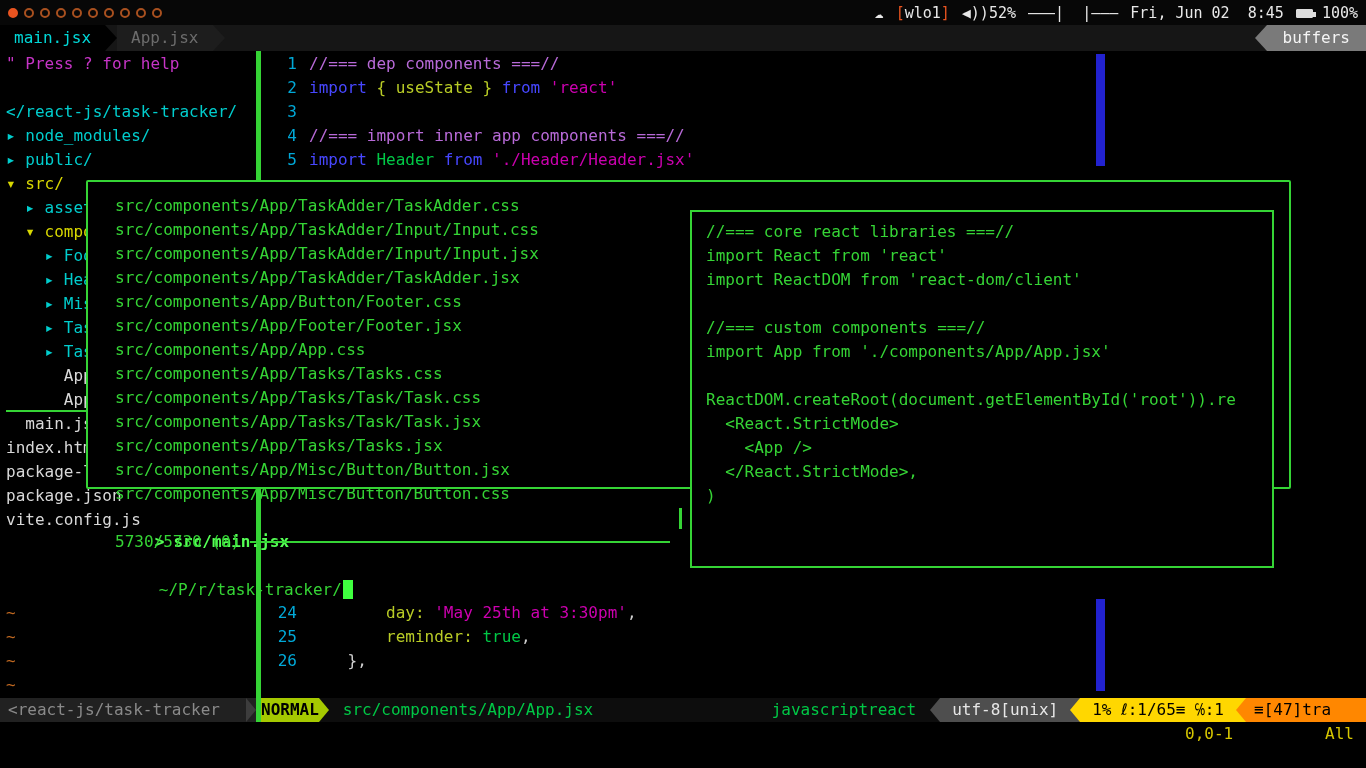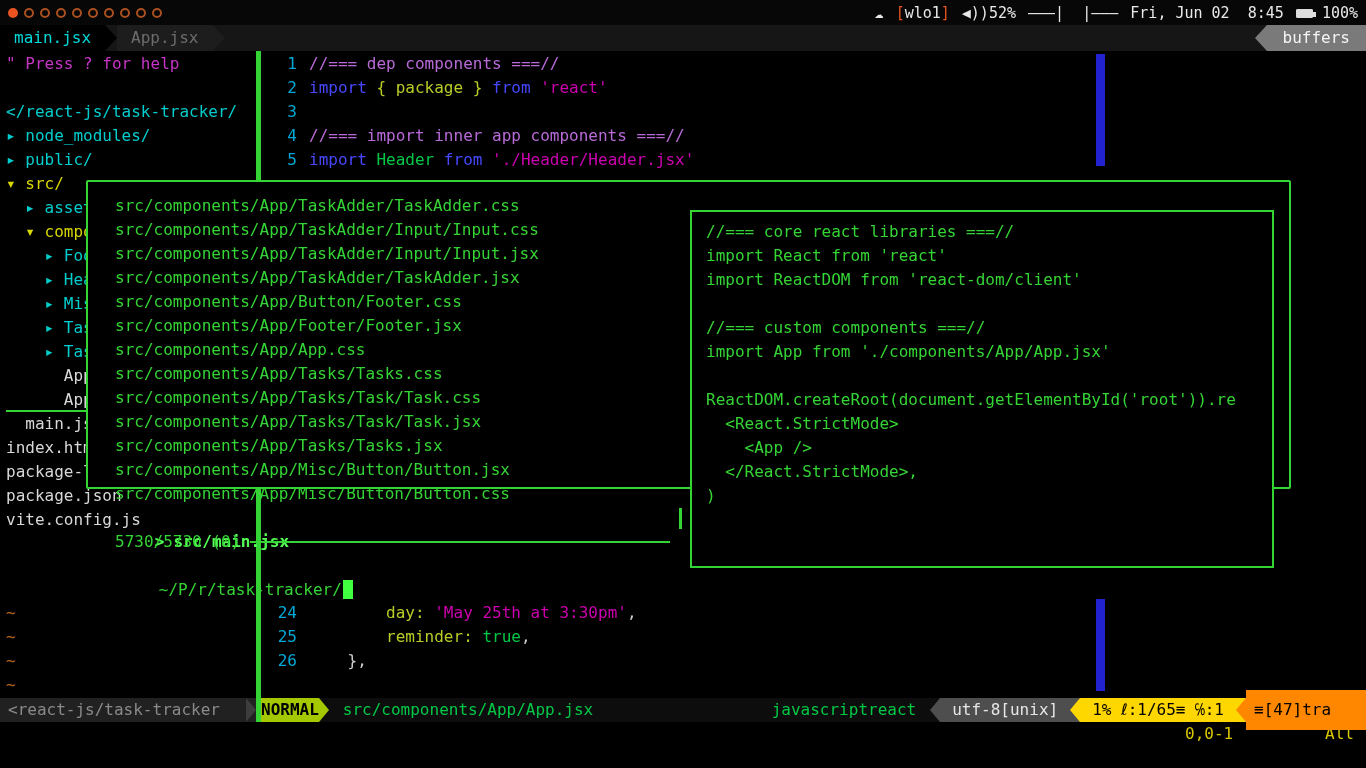--- a/index.html
+++ b/index.html
@@ -68,34 +68,34 @@
   #fzf-scroll{position:absolute;left:591px;top:326px;width:3px;height:21px;background:var(--green,#35d435)}
   #fzf-counter-row{position:absolute;top:348px;left:27px;right:634px;height:24px;display:flex;align-items:center;color:var(--green,#35d435);white-space:pre}
   .fzf-hr{flex:0 0 420px;height:2px;background:var(--green,#35d435);margin-left:10px}
   #fzf-prompt-row{position:absolute;top:372px;left:13px;height:24px;white-space:pre;color:var(--green,#35d435)}
   .cursor-block{display:inline-block;width:10px;height:19px;background:#3fff3f;vertical-align:text-bottom;margin-left:1px}
   
   #preview{position:absolute;left:602px;top:28px;width:584px;height:358px;border:2px solid var(--green,#35d435);background:#000}
   #preview-body{padding:8px 0 0 14px}
   .pv-line{height:24px;white-space:pre;color:var(--green,#35d435);overflow:hidden}
   
-  #statusline{position:absolute;top:698px;left:0;right:0;height:24px;display:flex;align-items:center;z-index:6;white-space:pre}
+  #statusline{position:absolute;top:698px;left:0;right:0;height:24px;display:flex;align-items:flex-start;z-index:6;white-space:pre}
   .sarr{display:flex;height:24px;width:10px;flex:0 0 10px}
   .tri-r{width:0;height:0;border-top:12px solid transparent;border-bottom:12px solid transparent;border-left:10px solid #000}
   .tri-l{width:0;height:0;border-top:12px solid transparent;border-bottom:12px solid transparent;border-right:10px solid #000}
   .sl-path{width:256px;flex:0 0 256px;background:#212121;color:#8a8a8a;padding-left:8px;display:flex;align-items:center;justify-content:space-between;overflow:hidden}
   .sl-gap{width:5px;flex:0 0 5px}
   .sl-mode{background:var(--mode_green,#a5c900);color:#000;font-weight:bold;padding:0 0;display:flex;align-items:center}
   .sl-mid{flex:1;background:#0d0d0d;display:flex;align-items:center;min-width:0}
   .sl-file{color:var(--type_green,#00c846);margin-left:14px}
   .fill{flex:1}
   .sl-ft{color:var(--type_green,#00c846);margin-right:14px}
   .sl-enc{background:#4e4e4e;color:#e6e6e6;padding:0 12px;display:flex;align-items:center}
   .sl-pos{background:var(--pos_yellow,#ffd700);color:#000;padding:0 12px;display:flex;align-items:center}
-  .sl-warn{background:var(--warn_orange,#ff8700);color:#000;padding:8px 8px;display:flex;align-items:center;overflow:hidden;min-width:120px}
+  .sl-warn{background:var(--warn_orange,#ff8700);color:#000;padding:0 8px;display:flex;align-items:center;overflow:hidden;min-width:120px}
   
   #ruler{position:absolute;top:722px;left:0;right:0;height:24px;background:#000}
   .ruler-pos{position:absolute;left:1185px;color:var(--ruler_yellow,#d7c700)}
   .ruler-all{position:absolute;right:12px;color:var(--ruler_yellow,#d7c700)}
 </style>
 </head>
 <body>
 
 <div id="screen">
 
@@ -171,21 +171,21 @@
       <div class="tilde">~</div>
       <div class="tilde">~</div>
     </div>
 
   <div id="vsep"></div>
   <div id="bluebar-top" class="bluebar"></div>
   <div id="bluebar-bottom" class="bluebar"></div>
 
   <div id="code-top" class="codeblock">
       <div class="code-row"><span class="gutter">1</span><span class="code"><span class="t-comment">//=== dep components ===//</span></span></div>
-      <div class="code-row"><span class="gutter">2</span><span class="code"><span class="t-kw">import </span><span class="t-ident">{ package }</span><span class="t-kw"> from </span><span class="t-str">'react'</span></span></div>
+      <div class="code-row"><span class="gutter">2</span><span class="code"><span class="t-kw">import </span><span class="t-ident">{ useState }</span><span class="t-kw"> from </span><span class="t-str">'react'</span></span></div>
       <div class="code-row"><span class="gutter">3</span><span class="code"></span></div>
       <div class="code-row"><span class="gutter">4</span><span class="code"><span class="t-comment">//=== import inner app components ===//</span></span></div>
       <div class="code-row"><span class="gutter">5</span><span class="code"><span class="t-kw">import </span><span class="t-type">Header</span><span class="t-kw"> from </span><span class="t-str">'./Header/Header.jsx'</span></span></div>
     </div>
   <div id="code-bottom" class="codeblock">
       <div class="code-row"><span class="gutter">24</span><span class="code"><span class="t-plain">        </span><span class="t-ident">day:</span><span class="t-plain"> </span><span class="t-str">'May 25th at 3:30pm'</span><span class="t-plain">,</span></span></div>
       <div class="code-row"><span class="gutter">25</span><span class="code"><span class="t-plain">        </span><span class="t-ident">reminder:</span><span class="t-plain"> </span><span class="t-type">true</span><span class="t-plain">,</span></span></div>
       <div class="code-row"><span class="gutter">26</span><span class="code"><span class="t-plain">    },</span></span></div>
     </div>
 

